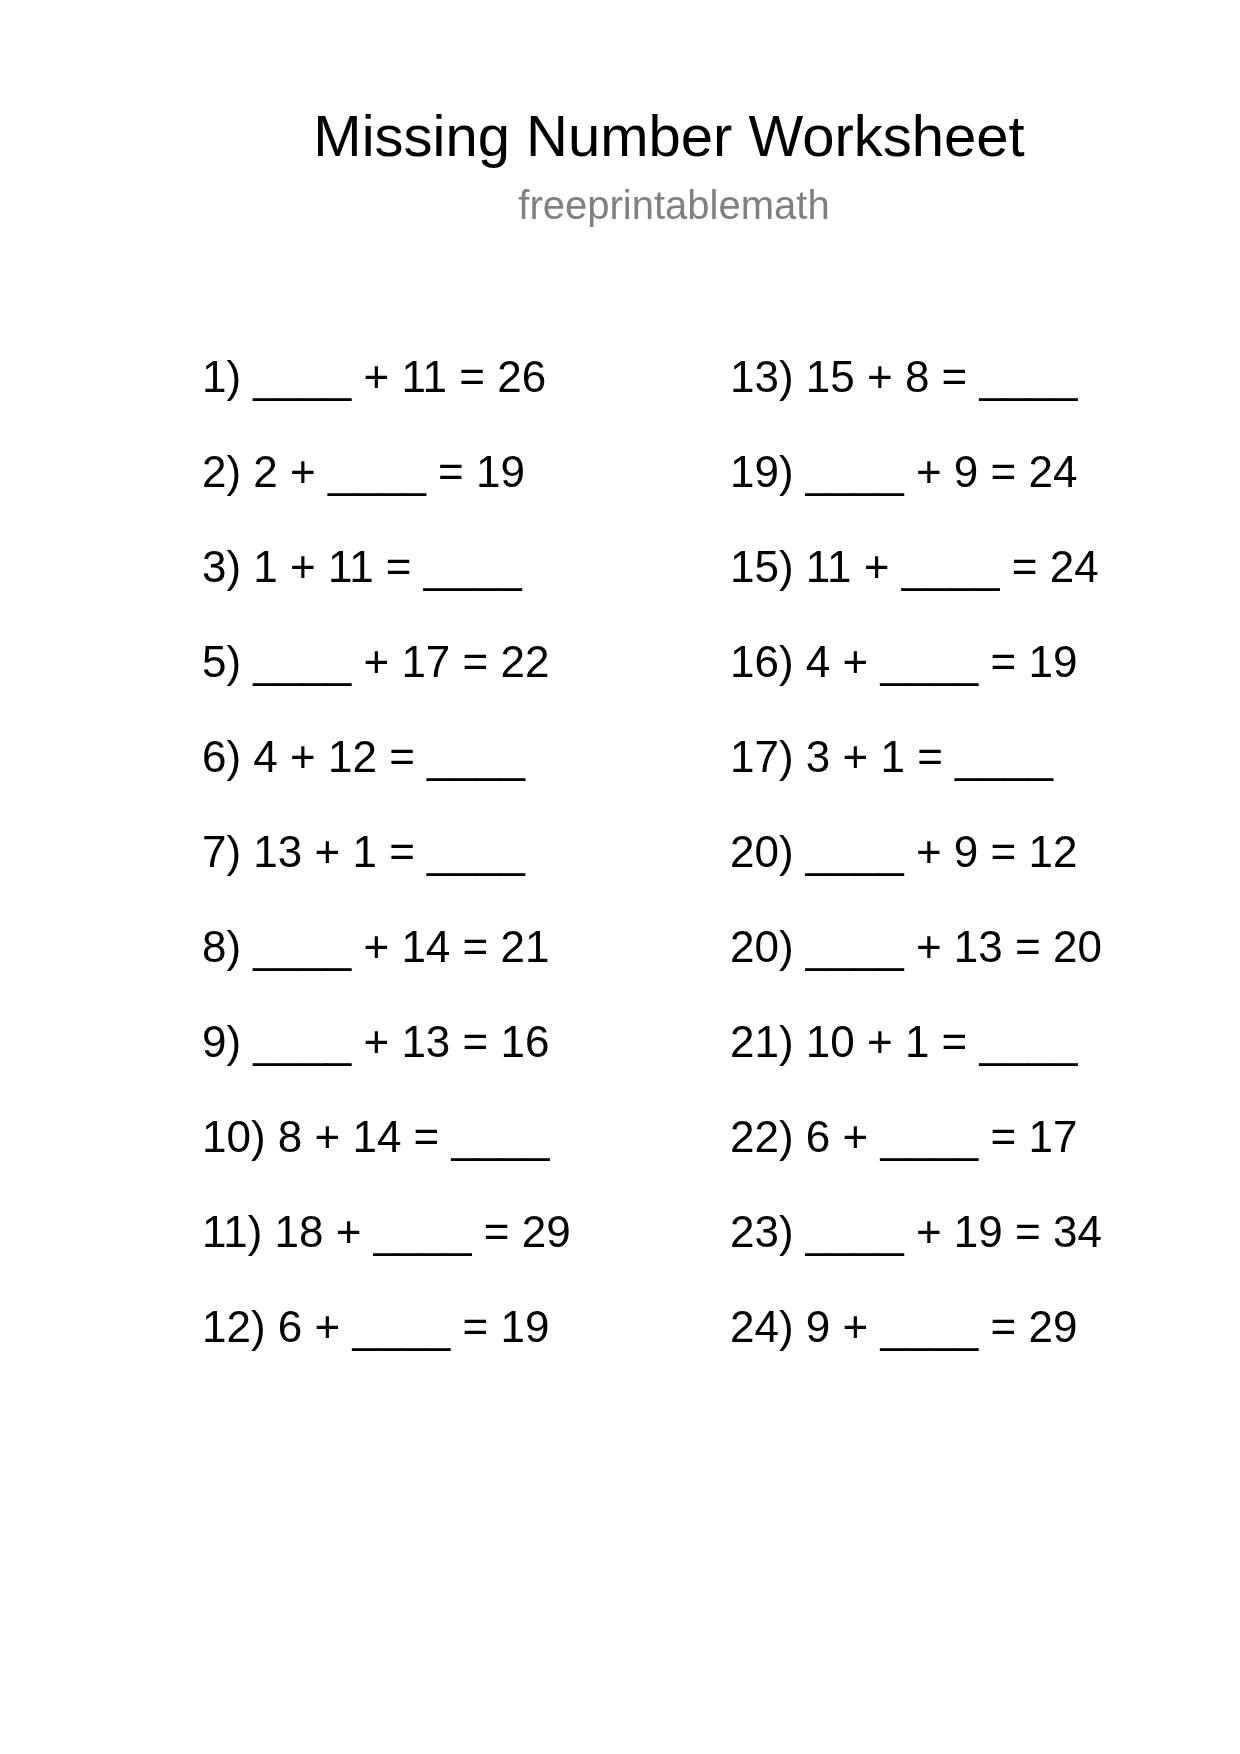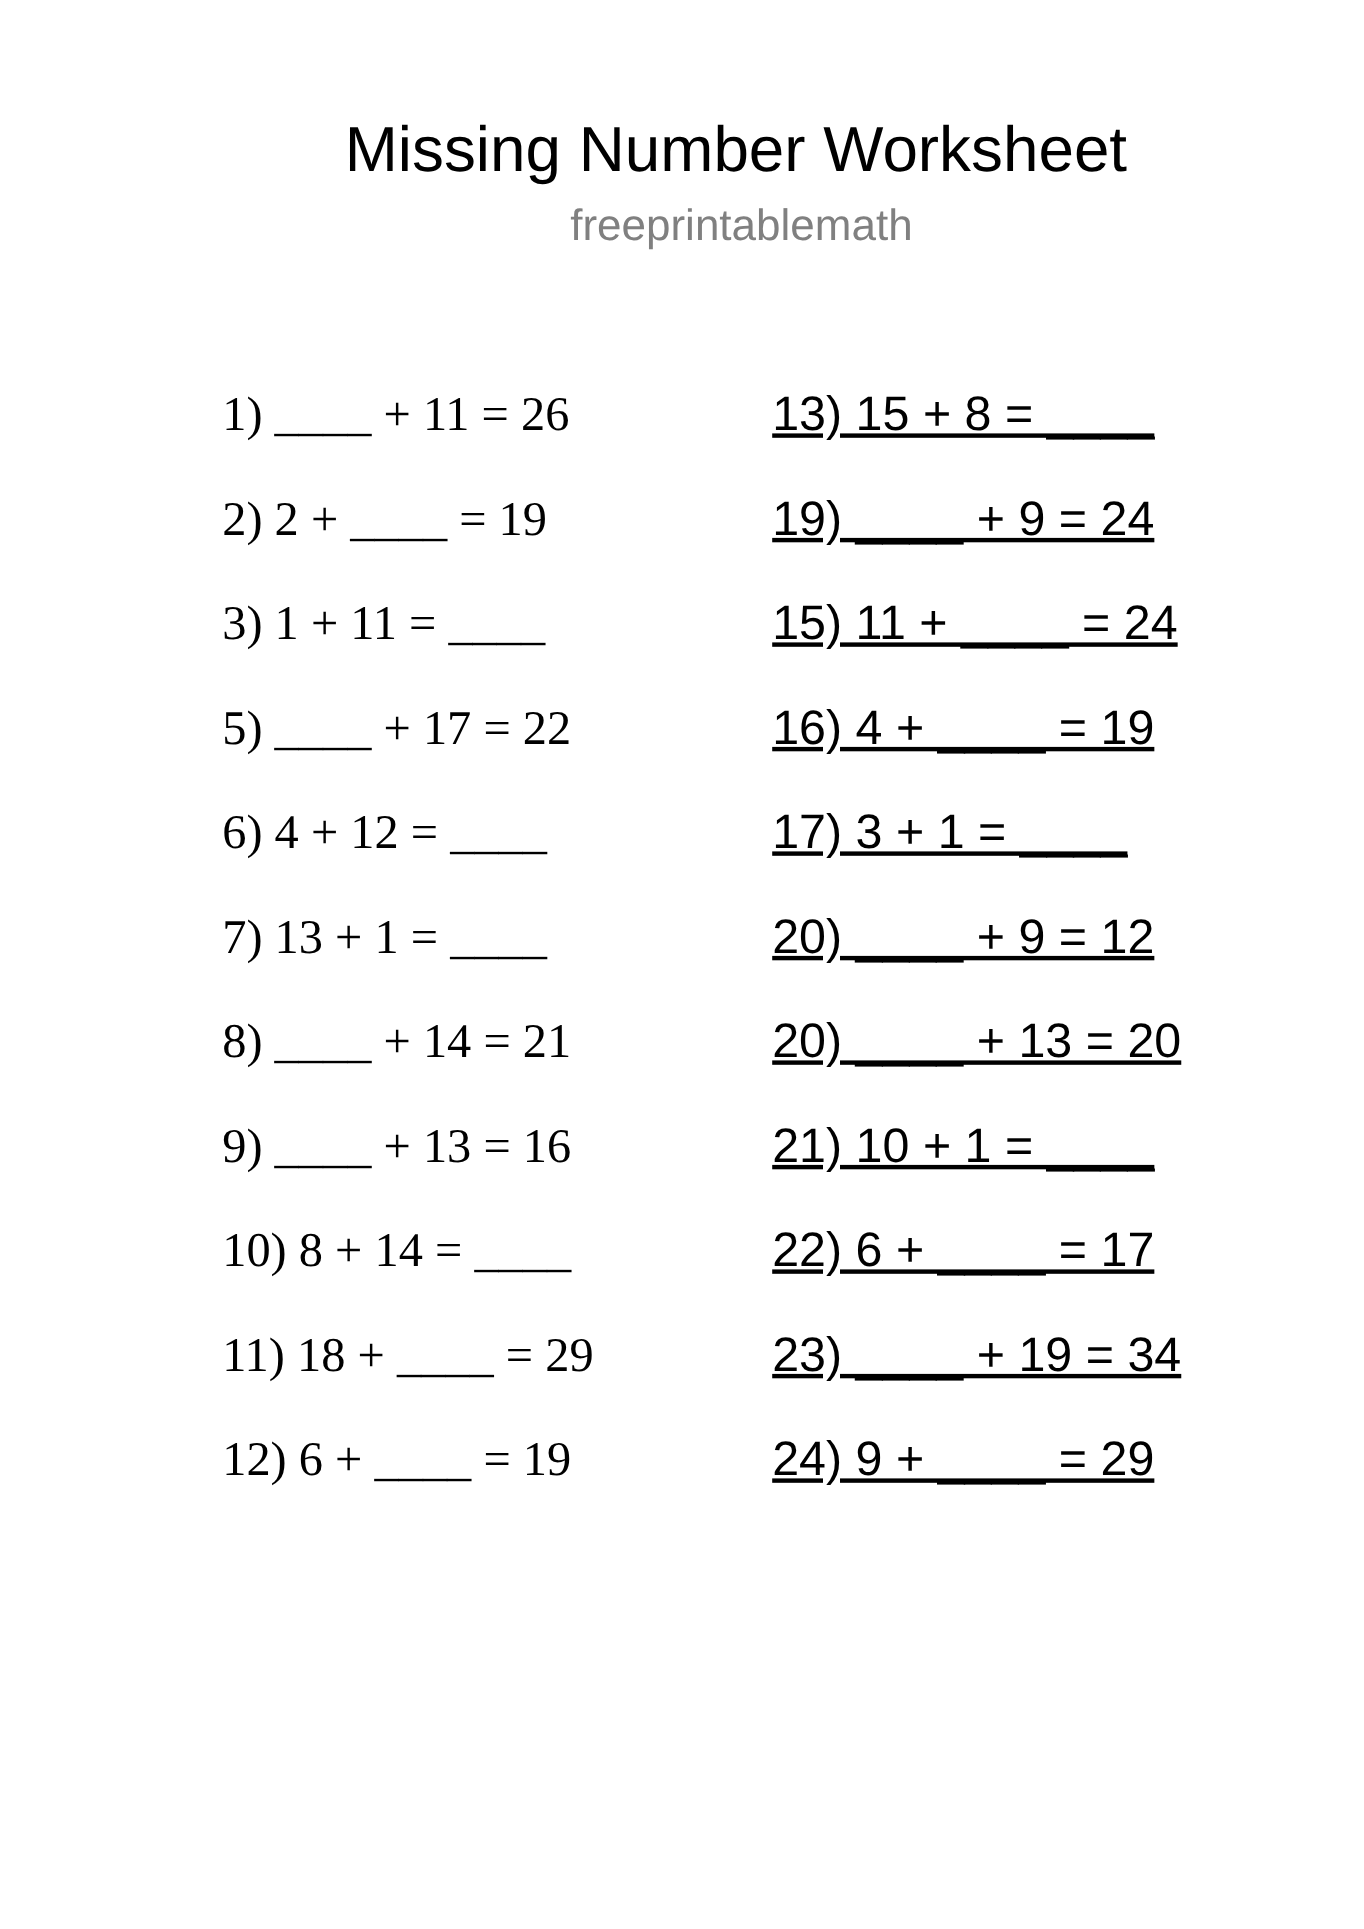--- a/index.html
+++ b/index.html
@@ -41,22 +41,22 @@
     text-align: center;
     font-size: 40px;
     line-height: 56px;
     white-space: nowrap;
     color: #808080;
   }
   .column {
     position: absolute;
     top: 329px;
   }
-  .column.left { left: 202px; font-family: Liberation Serif, serif; }
-  .column.right { left: 702px; text-decoration: underline; }
+  .column.left { left: 202px; }
+  .column.right { left: 730px; }
   .problem {
     font-size: 44px;
     line-height: 95px;
     height: 95px;
     white-space: pre;
   }
 </style>
 </head>
 <body>
 

